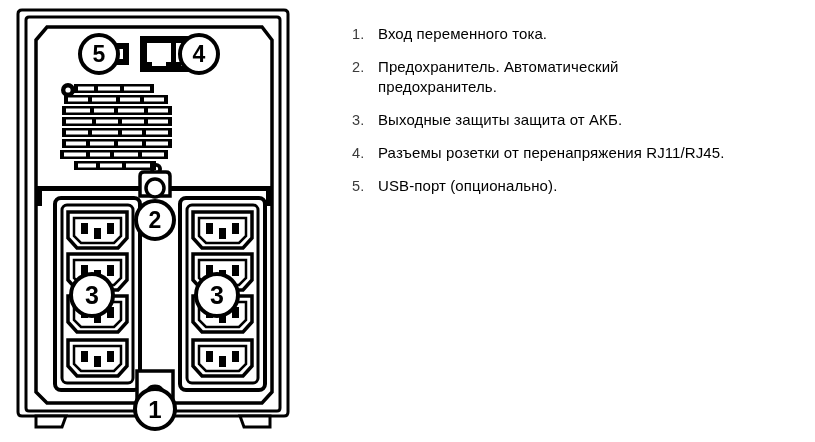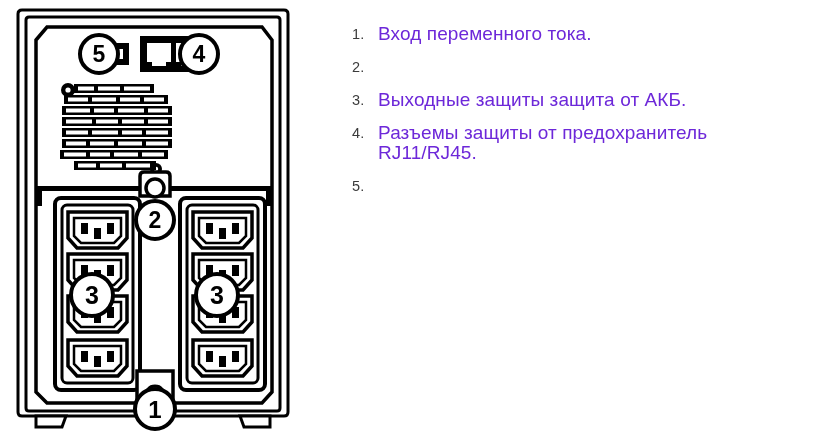--- a/index.html
+++ b/index.html
@@ -39,23 +39,23 @@
   }
   .legend-num {
     width: 26px;
     flex: 0 0 26px;
     font-size: 14.5px;
     line-height: 20px;
     color: #3b3b3b;
     letter-spacing: 0.1px;
   }
   .legend-text {
-    font-size: 19px;
+    font-size: 15px;
     line-height: 20px;
-    color: #6d28d9;
+    color: #000000;
     letter-spacing: 0.1px;
     max-width: 430px;
   }
 </style>
 </head>
 <body>
 
 <div id="page">
 
   <div id="illustration">
@@ -287,31 +287,33 @@
 
   <div id="legend">
 
     <div class="legend-item">
       <div class="legend-num">1.</div>
       <div class="legend-text">Вход переменного тока.</div>
     </div>
 
     <div class="legend-item">
       <div class="legend-num">2.</div>
+      <div class="legend-text" style="max-width:300px;">Предохранитель. Автоматический предохранитель.</div>
     </div>
 
     <div class="legend-item">
       <div class="legend-num">3.</div>
       <div class="legend-text">Выходные защиты защита от АКБ.</div>
     </div>
 
     <div class="legend-item">
       <div class="legend-num">4.</div>
-      <div class="legend-text">Разъемы защиты от предохранитель RJ11/RJ45.</div>
+      <div class="legend-text">Разъемы розетки от перенапряжения RJ11/RJ45.</div>
     </div>
 
     <div class="legend-item">
       <div class="legend-num">5.</div>
+      <div class="legend-text">USB-порт (опционально).</div>
     </div>
 
   </div>
 
 </div>
 
 </body></html>

